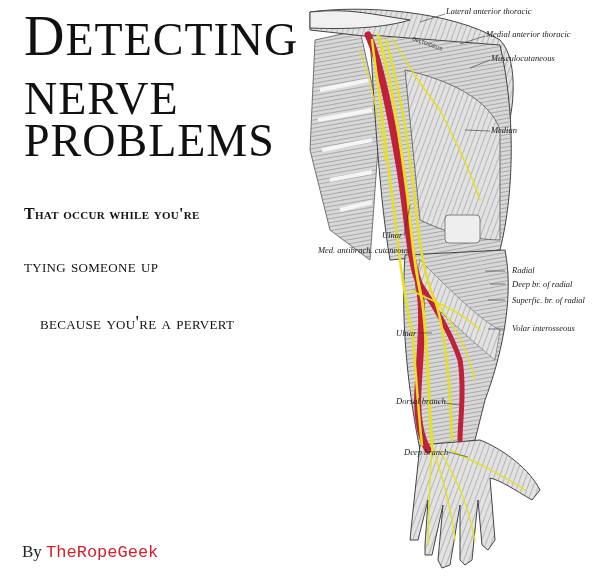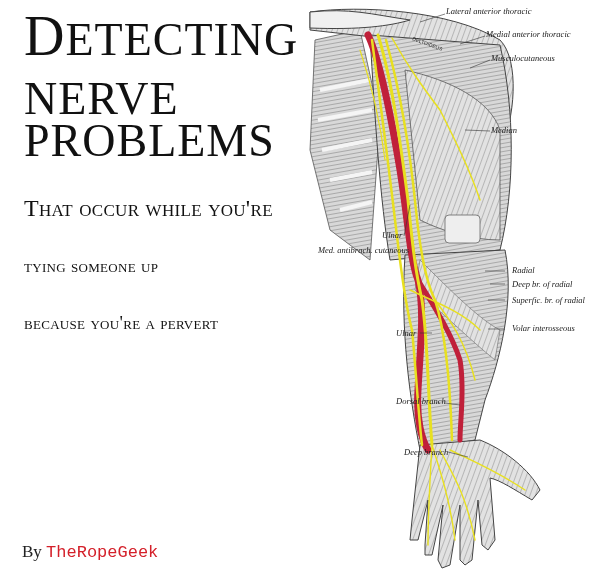--- a/index.html
+++ b/index.html
@@ -3,23 +3,23 @@
   <meta charset="utf-8">
   <style>
     html, body { margin:0; padding:0; background:#ffffff; }
     body { width:600px; height:577px; position:relative; overflow:hidden; font-family:"DejaVu Serif", serif; color:#111; }
     .title { position:absolute; left:24px; font-family:"Liberation Serif", "DejaVu Serif", serif; color:#111; letter-spacing:1px; line-height:1; }
     .t1 { top:8px; font-size:46px; }
     .t1 .big { font-size:56px; }
     .t2 { top:76px; font-size:46px; }
     .t3 { top:118px; font-size:46px;text-align:center; }
     .sub { position:absolute; left:24px; font-family:"Liberation Serif", "DejaVu Serif", serif; font-size:19px; color:#111; letter-spacing:0.3px; line-height:1; font-variant: small-caps; }
-    .s1 { top:196px; font-size:24px; }
+    .s1 { top:206px; font-size:16px;font-weight:bold; }
     .s2 { top:256px; }
-    .s3 { top:313px; }
+    .s3 { top:313px;margin-left:16px; }
     .byline { position:absolute; left:22px; top:542px; font-family:"Liberation Serif", "DejaVu Serif", serif; font-size:17px; }
     .byline .by { color:#222; }
     .byline .author { color:#d4202a;font-family:Liberation Mono, monospace; }
     .illus { position:absolute; left:300px; top:0; width:300px; height:577px; }
     .lbl { font-family:"Liberation Serif", "DejaVu Serif", serif; font-style:italic; font-size:8.5px; fill:#222; }
   </style>
 </head>
 <body>
 
 <div class="title t1"><span class="big">D</span><span>ETECTING</span></div>

